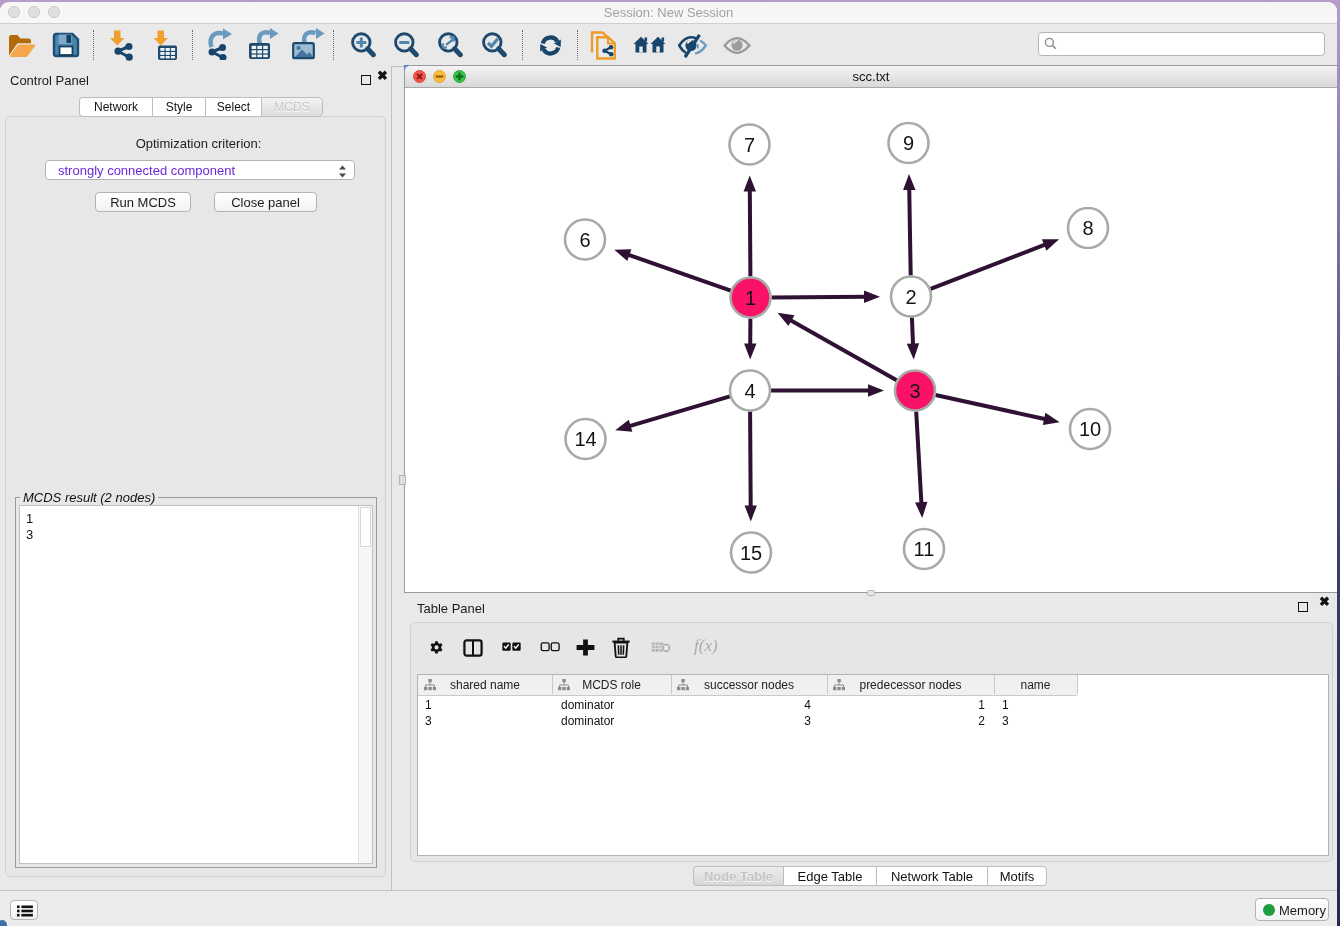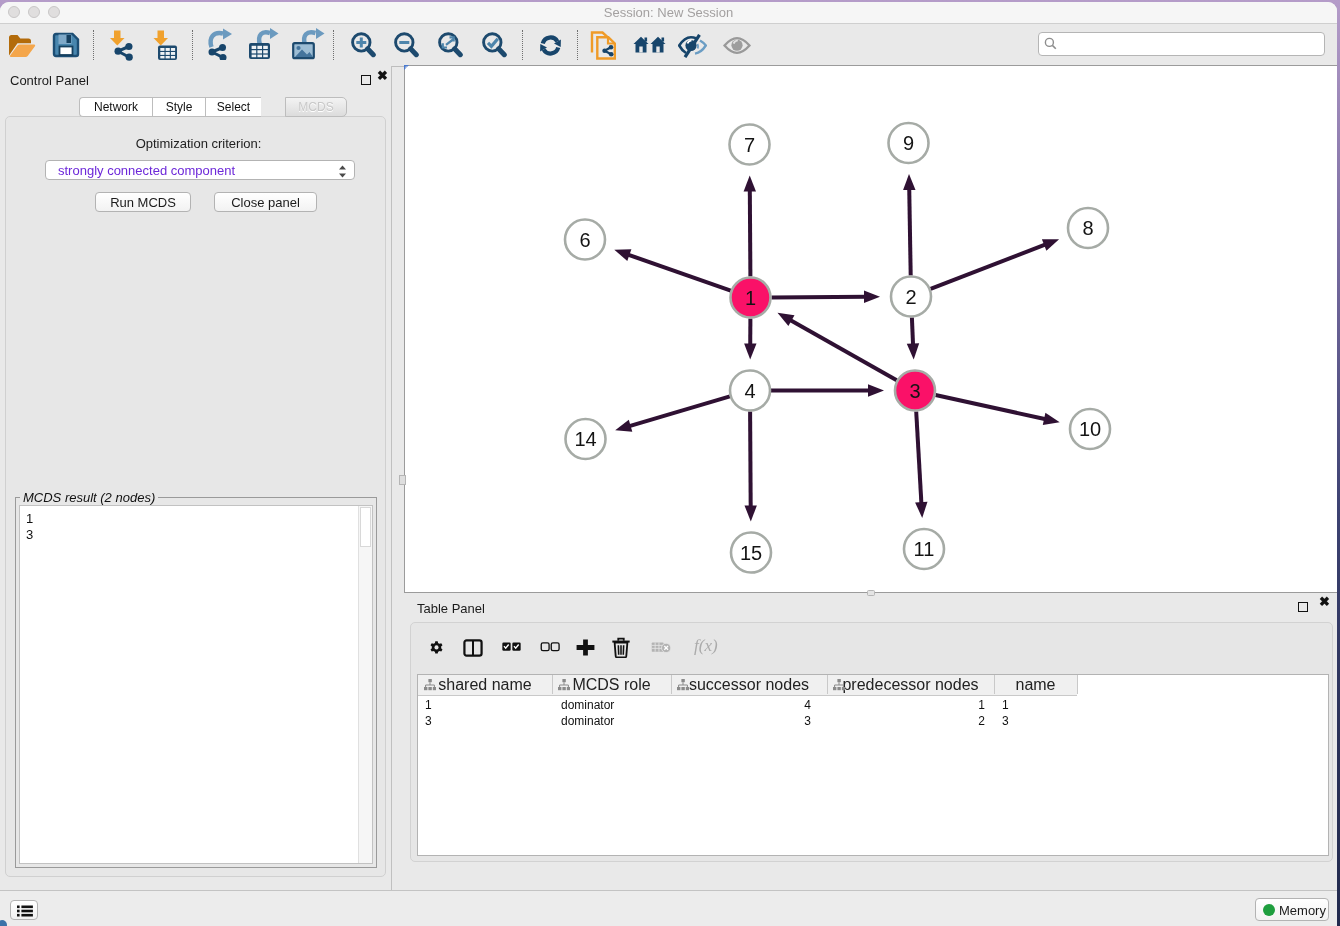--- a/index.html
+++ b/index.html
@@ -27,41 +27,41 @@
  border-right:1px solid #c0c0c0;box-sizing:border-box;}
 .cp .hdr{position:absolute;left:10px;top:7px;font-size:13px;color:#1b1b1b;}
 .pbody{position:absolute;left:5px;top:50px;right:5px;bottom:14px;background:#e7e7e7;
  border:1px solid #d0d0d0;border-radius:5px;}
 .tabs{position:absolute;top:31px;left:79px;height:20px;display:flex;z-index:3;}
 .tab{box-sizing:border-box;height:20px;background:#fff;border:1px solid #bdbdbd;
  border-right:none;font-size:12px;color:#111;text-align:center;line-height:19px;
  padding:0 14px;}
 .tab.first{border-radius:4px 0 0 4px;}
 .tab.sel{background:linear-gradient(180deg,#f3f3f3,#dcdcdc);color:#c8c8c8;
- text-shadow:0 1px 0 #fff;border:1px solid #bdbdbd;border-radius:0 5px 5px 0;margin-left:24px;}
+ text-shadow:0 1px 0 #fff;border:1px solid #bdbdbd;border-radius:0 5px 5px 0;}
 .btn{position:absolute;box-sizing:border-box;background:linear-gradient(180deg,#ffffff,#f2f2f2);
  border:1px solid #b3b3b3;border-radius:4px;font-size:13px;color:#1b1b1b;
  text-align:center;}
 
 .nw{position:absolute;left:404px;top:63px;right:0;height:528px;
  border:1px solid #9b9b9b;border-right:none;box-sizing:border-box;background:#fff;}
 .nw .bar{position:absolute;left:0;top:0;right:0;height:21px;
  background:linear-gradient(180deg,#f4f4f4,#d8d8d8);border-bottom:1px solid #a9a9a9;}
 .nw .bar .t{position:absolute;left:0;right:0;top:3px;text-align:center;font-size:13px;color:#111;}
 
 .tp{position:absolute;left:404px;top:595px;right:0;height:294px;background:#e9e9e9;}
 .tp .hdr{position:absolute;left:13px;top:4px;font-size:13px;color:#1b1b1b;text-align:center;}
 .tpbody{position:absolute;left:6px;top:25px;right:4px;height:238px;background:#e6e6e6;
  border:1px solid #d2d2d2;border-radius:5px;}
 .tbl{position:absolute;left:6px;top:51px;right:3px;bottom:5px;background:#fff;
  border:1px solid #b3b3b3;}
 .thead{position:absolute;left:0;top:0;width:659px;height:20px;background:#f0f0f0;
  border-bottom:1px solid #c9c9c9;}
 .th{position:absolute;top:0;height:19px;border-right:1px solid #c9c9c9;
- font-size:16px;color:#222;text-align:center;line-height:20px;}
+ font-size:12px;color:#222;text-align:center;line-height:20px;}
 .cell{position:absolute;font-size:12px;color:#111;height:16px;line-height:16px;}
 .btabs{position:absolute;top:269px;left:289px;height:20px;display:flex;}
 .btab{box-sizing:border-box;height:20px;background:#fff;border:1px solid #bdbdbd;
  border-right:none;font-size:13px;color:#111;text-align:center;
  line-height:19px;padding:0 12px;}
 .btab.first{border-radius:4px 0 0 4px;background:linear-gradient(180deg,#ececec,#d8d8d8);
  color:#c4c4c4;font-weight:700;text-shadow:0 1px 0 #fff;}
 .btab.last{border-radius:0 4px 4px 0;border-right:1px solid #bdbdbd;}
 .floatsq{position:absolute;width:8px;height:8px;border:1.6px solid #111;background:transparent;}
 .closex{position:absolute;font-size:13px;font-weight:700;color:#111;}
@@ -257,20 +257,31 @@
           </div>
         </div>
       </div>
     </div>
   </div>
   <div class="nw">
     <svg style="position:absolute;left:-1px;top:-1px;z-index:5" width="5" height="5" viewBox="0 0 5 5">
         <path d="M0,0 h5 L0,5 Z" fill="#4a7ad0"></path>
         <path d="M1.5,1.5 h2 L1.5,3.5 Z" fill="#e4e4e4"></path>
       </svg>
+    <div class="bar">
+      <svg style="position:absolute;left:8px;top:4px" width="54" height="13" viewBox="0 0 54 13">
+        <circle cx="6.5" cy="6.5" r="6" fill="#f0574a" stroke="#d84a3b"></circle>
+        <path d="M3.9,3.9 l5.2,5.2 M9.1,3.9 l-5.2,5.2" stroke="#8c130e" stroke-width="1.8"></path>
+        <circle cx="26.5" cy="6.5" r="6" fill="#fcbd3f" stroke="#e0a32e"></circle>
+        <rect x="22.7" y="5.3" width="7.6" height="2.4" fill="#9a5f10"></rect>
+        <circle cx="46.5" cy="6.5" r="6" fill="#38c54c" stroke="#2aa93c"></circle>
+        <path d="M46.5,2.7 v7.6 M42.7,6.5 h7.6" stroke="#0e6e1e" stroke-width="2.4"></path>
+      </svg>
+      <div class="t">scc.txt</div>
+    </div>
     <svg id="graph" style="position:absolute;left:0;top:21px;" width="934" height="505" viewBox="0 0 934 505">
       <g stroke="#2f1133" stroke-width="4">
         <line x1="345.4" y1="189.5" x2="344.8" y2="101.5"></line>
         <line x1="325.7" y1="203.6" x2="221.5" y2="167.1"></line>
         <line x1="366.5" y1="210.4" x2="462.0" y2="209.8"></line>
         <line x1="345.4" y1="231.5" x2="345.2" y2="259.5"></line>
         <line x1="505.7" y1="188.5" x2="504.2" y2="100.0"></line>
         <line x1="525.6" y1="201.9" x2="642.0" y2="156.9"></line>
         <line x1="506.9" y1="230.5" x2="508.1" y2="259.5"></line>
         <line x1="491.7" y1="293.2" x2="383.8" y2="232.2"></line>
@@ -427,20 +438,26 @@
         <div class="cell" style="left:253px;top:22px;width:140px;text-align:right">4</div>
         <div class="cell" style="left:409px;top:22px;width:158px;text-align:right">1</div>
         <div class="cell" style="left:584px;top:22px">1</div>
         <div class="cell" style="left:7px;top:38px">3</div>
         <div class="cell" style="left:143px;top:38px">dominator</div>
         <div class="cell" style="left:253px;top:38px;width:140px;text-align:right">3</div>
         <div class="cell" style="left:409px;top:38px;width:158px;text-align:right">2</div>
         <div class="cell" style="left:584px;top:38px">3</div>
       </div>
     </div>
+    <div class="btabs">
+      <div class="btab first" style="width:90px;padding:0">Node Table</div>
+      <div class="btab" style="width:93px;padding:0">Edge Table</div>
+      <div class="btab" style="width:111px;padding:0">Network Table</div>
+      <div class="btab last" style="width:60px;padding:0">Motifs</div>
+    </div>
   </div>
   <div class="statusbar">
     <div class="btn" style="left:10px;top:9px;width:28px;height:20px;">
       <svg style="position:absolute;left:6px;top:4px" width="16" height="12" viewBox="0 0 16 12">
         <g fill="#111">
           <rect x="0" y="0.5" width="2.6" height="2.6"></rect>
             <rect x="4.4" y="0.5" width="11.5" height="2.6"></rect>
           <rect x="0" y="4.7" width="2.6" height="2.6"></rect>
             <rect x="4.4" y="4.7" width="11.5" height="2.6"></rect>
           <rect x="0" y="8.9" width="2.6" height="2.6"></rect>

